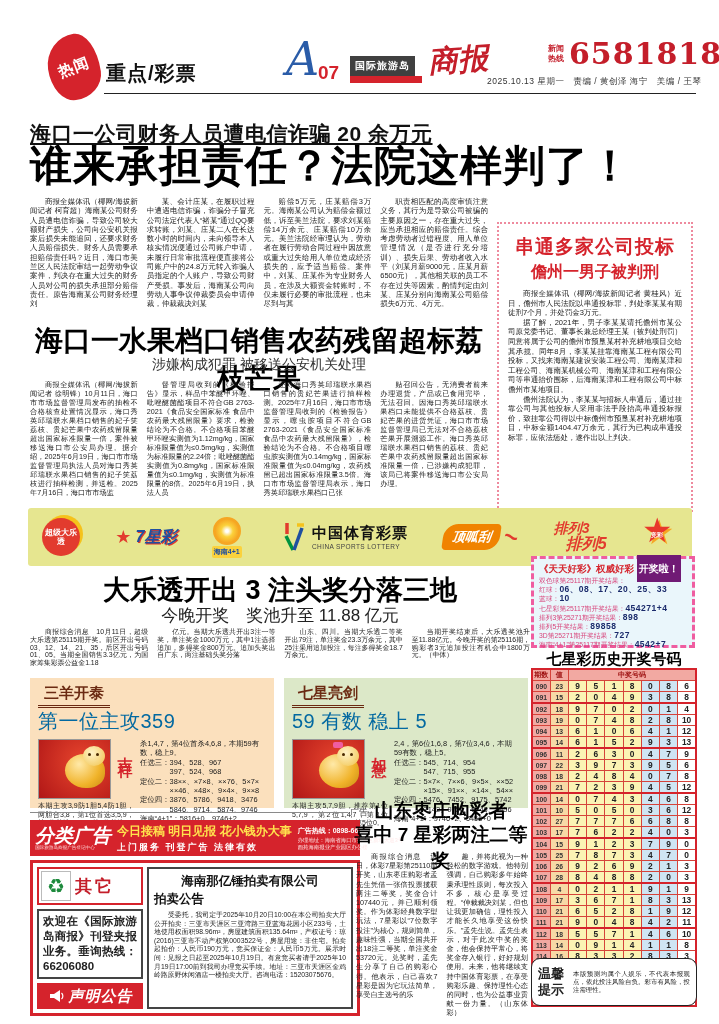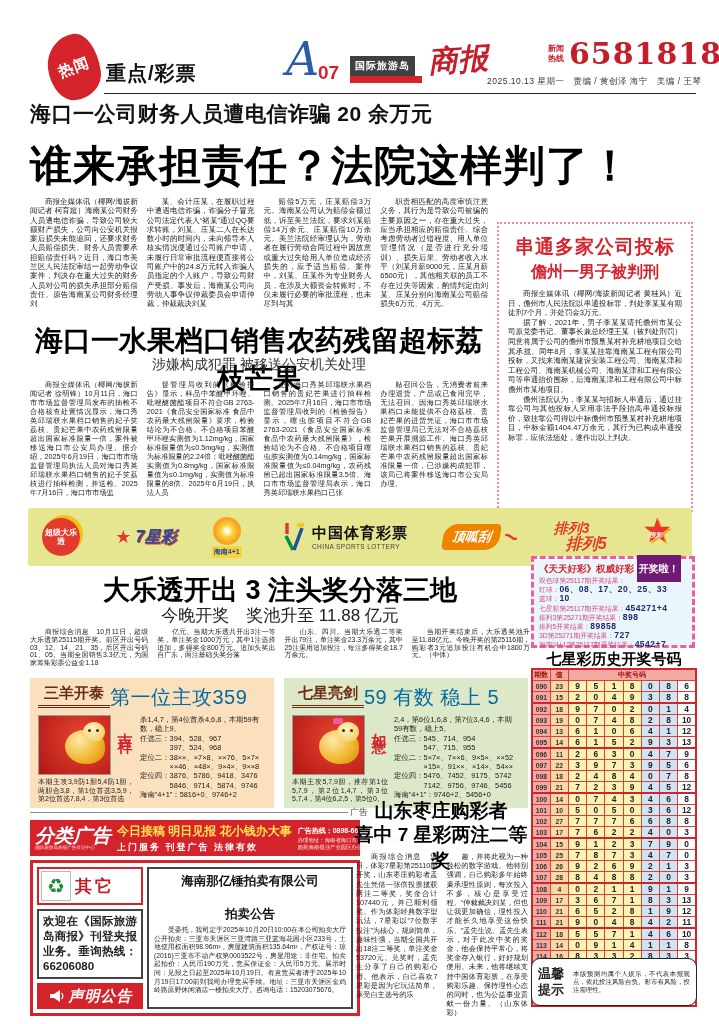--- a/index.html
+++ b/index.html
@@ -20,21 +20,21 @@
     padding:3px 5px;letter-spacing:1px;}
   .brand-strip{left:350px;top:76px;width:72px;height:7px;background:#d5232c;}
   .brand-script{left:428px;top:40px;font-family:"DejaVu Serif","Liberation Serif",serif;font-style:italic;
     font-weight:bold;font-size:30px;color:#c41e2a;transform:rotate(-4deg);}
   .hotline{left:548px;top:36px;display:flex;align-items:center;gap:3px;}
   .hotline .lbl{font-size:8px;color:#c41e2a;width:18px;line-height:1.15;font-weight:bold;}
   .hotline .num{font-family:"DejaVu Serif","Liberation Serif",serif;font-size:30px;font-weight:bold;color:#c41e2a;letter-spacing:1px;}
   .dateline{left:487px;top:76px;font-size:8.5px;color:#333;letter-spacing:.5px;}
 
   
-  .kicker{left:30px;top:100px;font-size:21px;font-weight:bold;color:#111;letter-spacing:.5px;}
+  .kicker{left:30px;top:120px;font-size:21px;font-weight:bold;color:#111;letter-spacing:.5px;text-decoration:underline;}
   .headline1{left:30px;top:138px;width:666px;font-size:42px;font-weight:900;letter-spacing:1px;white-space:nowrap;color:#000;}
   .cols{display:flex;gap:9px;overflow:hidden;}
   .col{flex:1;font-size:7.5px;line-height:9.3px;text-align:justify;color:#222;text-indent:15px;}
   .a1-cols{left:30px;top:197px;width:458px;height:121px;}
   .a2-head{left:30px;top:322px;width:458px;text-align:center;font-size:28px;font-weight:900;color:#000;}
   .a2-sub{left:30px;top:356px;width:458px;text-align:center;font-size:14px;color:#333;}
   .a2-cols{left:30px;top:380px;width:458px;height:124px;}
   .a2-cols .col{font-size:7.2px;line-height:9px;}
 
   
@@ -79,21 +79,21 @@
   .res-title{font-size:9.5px;font-weight:900;color:#d5232c;white-space:nowrap;}
   .res-chip{background:#701a75;color:#fff;padding:8px 2px;font-size:10px;}
   .res-line{font-size:6.8px;line-height:9.2px;white-space:nowrap;overflow:hidden;}
   .kv-l{color:#d8457b;}
   .kv-v{color:#1a2a6b;font-weight:bold;font-size:8.5px;letter-spacing:.5px;}
 
   
   .pbox{top:678px;width:244px;height:130px;box-sizing:border-box;padding:6px 8px;}
   .pbox1{left:30px;background:#fbe0bd;}
   .pbox2{left:284px;background:#dce8c8;}
-  .p-top{display:flex;align-items:flex-start;}
+  .p-top{display:flex;justify-content:space-between;align-items:flex-start;flex-direction:column;}
   .p-title{font-size:15px;font-weight:900;color:#6b2a12;border-bottom:3px double #6b2a12;padding:0 6px 2px;}
   .p-head{font-size:20px;font-weight:400;color:#0369a1;letter-spacing:.5px;}
   .p-body{display:flex;gap:6px;margin-top:4px;}
   .p-left{width:96px;}
   .mascot{width:92px;height:58px;background:radial-gradient(circle at 62% 38%,#e8462e,#b01616);border:1px solid #999;
     position:relative;overflow:hidden;}
   .m-body{position:absolute;left:26px;top:14px;width:40px;height:34px;border-radius:50% 50% 45% 55%;
     background:radial-gradient(circle at 35% 30%,#ffe9a8,#f0b32a 60%,#c98a12);}
   .m-head{position:absolute;left:44px;top:6px;width:22px;height:20px;border-radius:50%;
     background:radial-gradient(circle at 40% 35%,#fff3c8,#f0c24a);}
@@ -146,21 +146,21 @@
   .recycle{width:28px;height:28px;border:1px solid #bbb;display:flex;align-items:center;justify-content:center;
     color:#1d8a3c;font-size:20px;line-height:1;}
   .cat-other-txt{font-size:17px;font-weight:900;color:#c41e2a;letter-spacing:3px;}
   .welcome{flex:1;border:2px solid #444;box-sizing:border-box;padding:3px 4px;font-size:11.5px;line-height:15px;
     font-weight:bold;color:#222;text-align:justify;}
   .cat-notice{height:36px;background:#d5232c;display:flex;align-items:center;justify-content:center;gap:5px;}
   .cat-notice-txt{color:#fff;font-size:15px;font-weight:900;font-style:italic;letter-spacing:1px;}
   .mega{width:16px;height:16px;}
   .auction{flex:1;border:2px solid #444;box-sizing:border-box;padding:4px 5px;}
   .auc-company{font-size:12.5px;font-weight:900;text-align:center;color:#111;}
-  .auc-title{font-size:12.5px;font-weight:900;text-align:center;color:#111;margin-top:16px;}
+  .auc-title{font-size:12.5px;font-weight:900;color:#111;margin-top:1px;}
   .auc-body{margin-top:3px;font-size:6.8px;line-height:8.6px;text-align:justify;color:#222;text-indent:14px;}
 
   
   .sd-t1{left:352px;top:798px;width:178px;text-align:center;font-size:19px;font-weight:900;color:#000;}
   .sd-t2{left:352px;top:822px;width:178px;text-align:center;font-size:19px;font-weight:900;color:#000;}
   .sd-cols{left:356px;top:852px;width:172px;height:164px;}
   .sd-cols .col{font-size:7.2px;line-height:9.2px;}
 </style>
 </head>
 <body>

